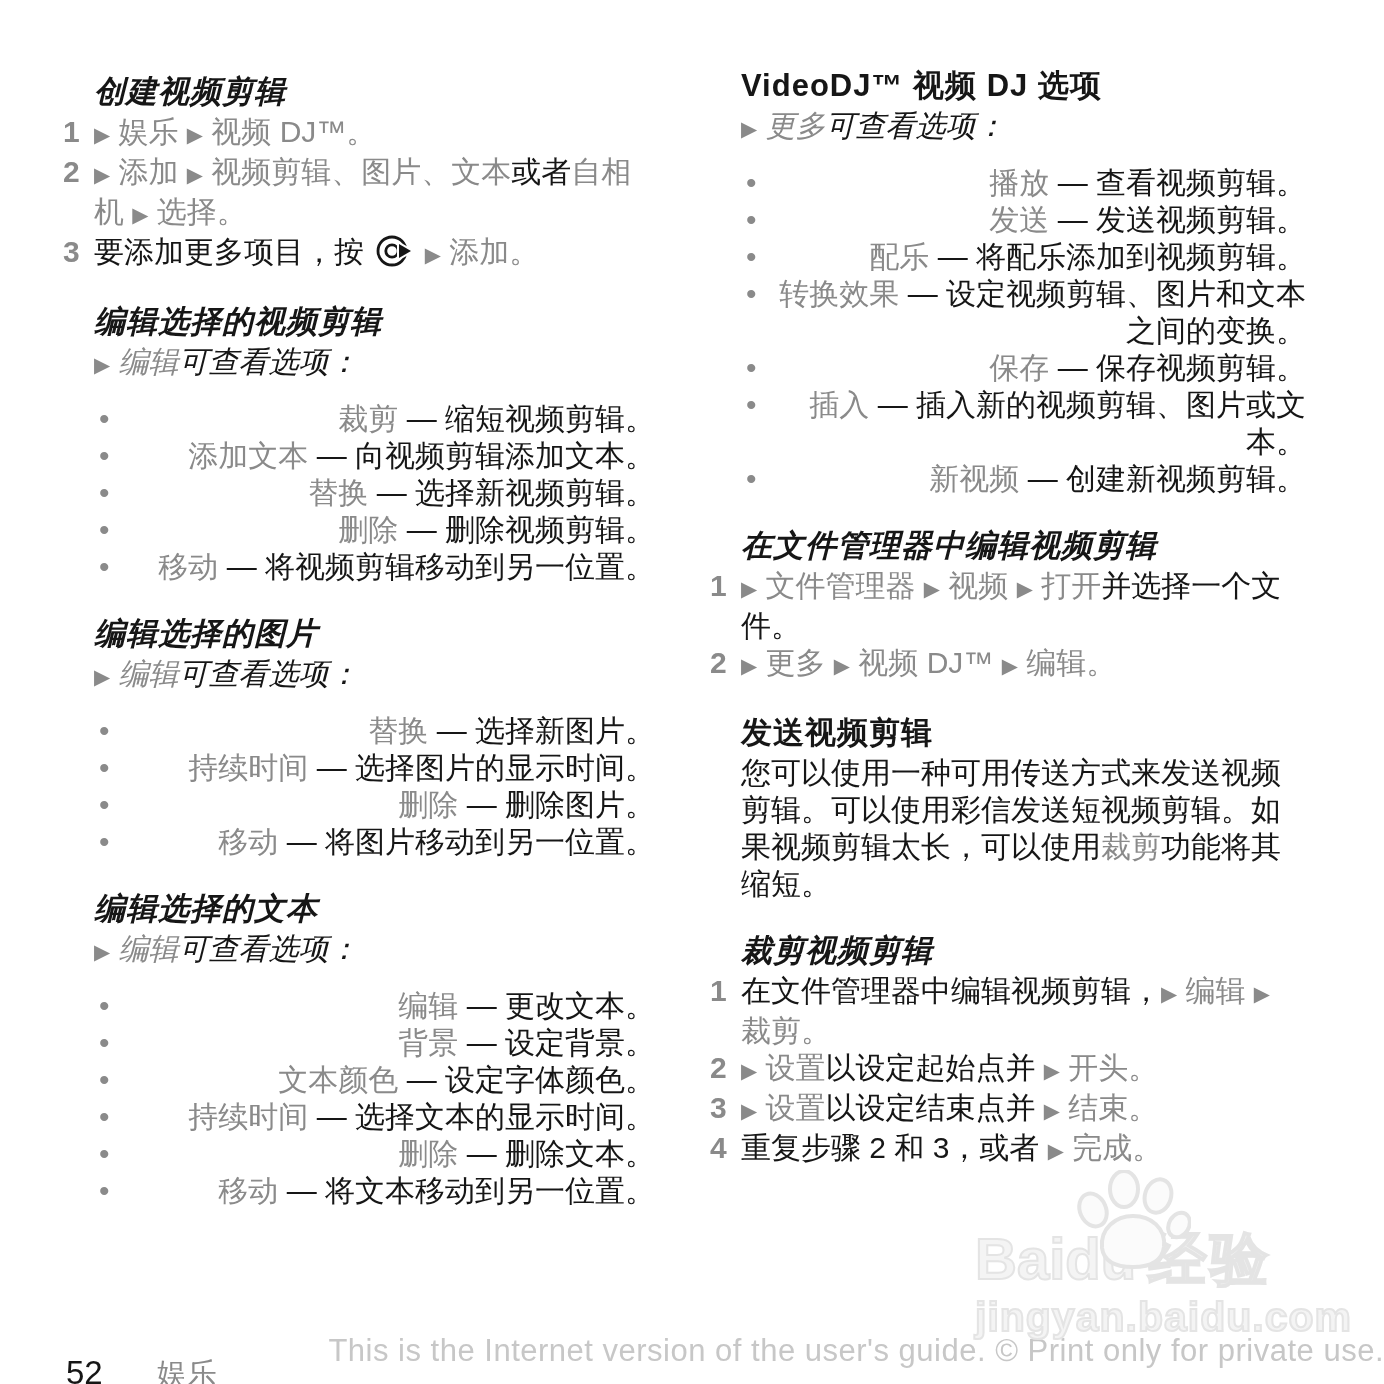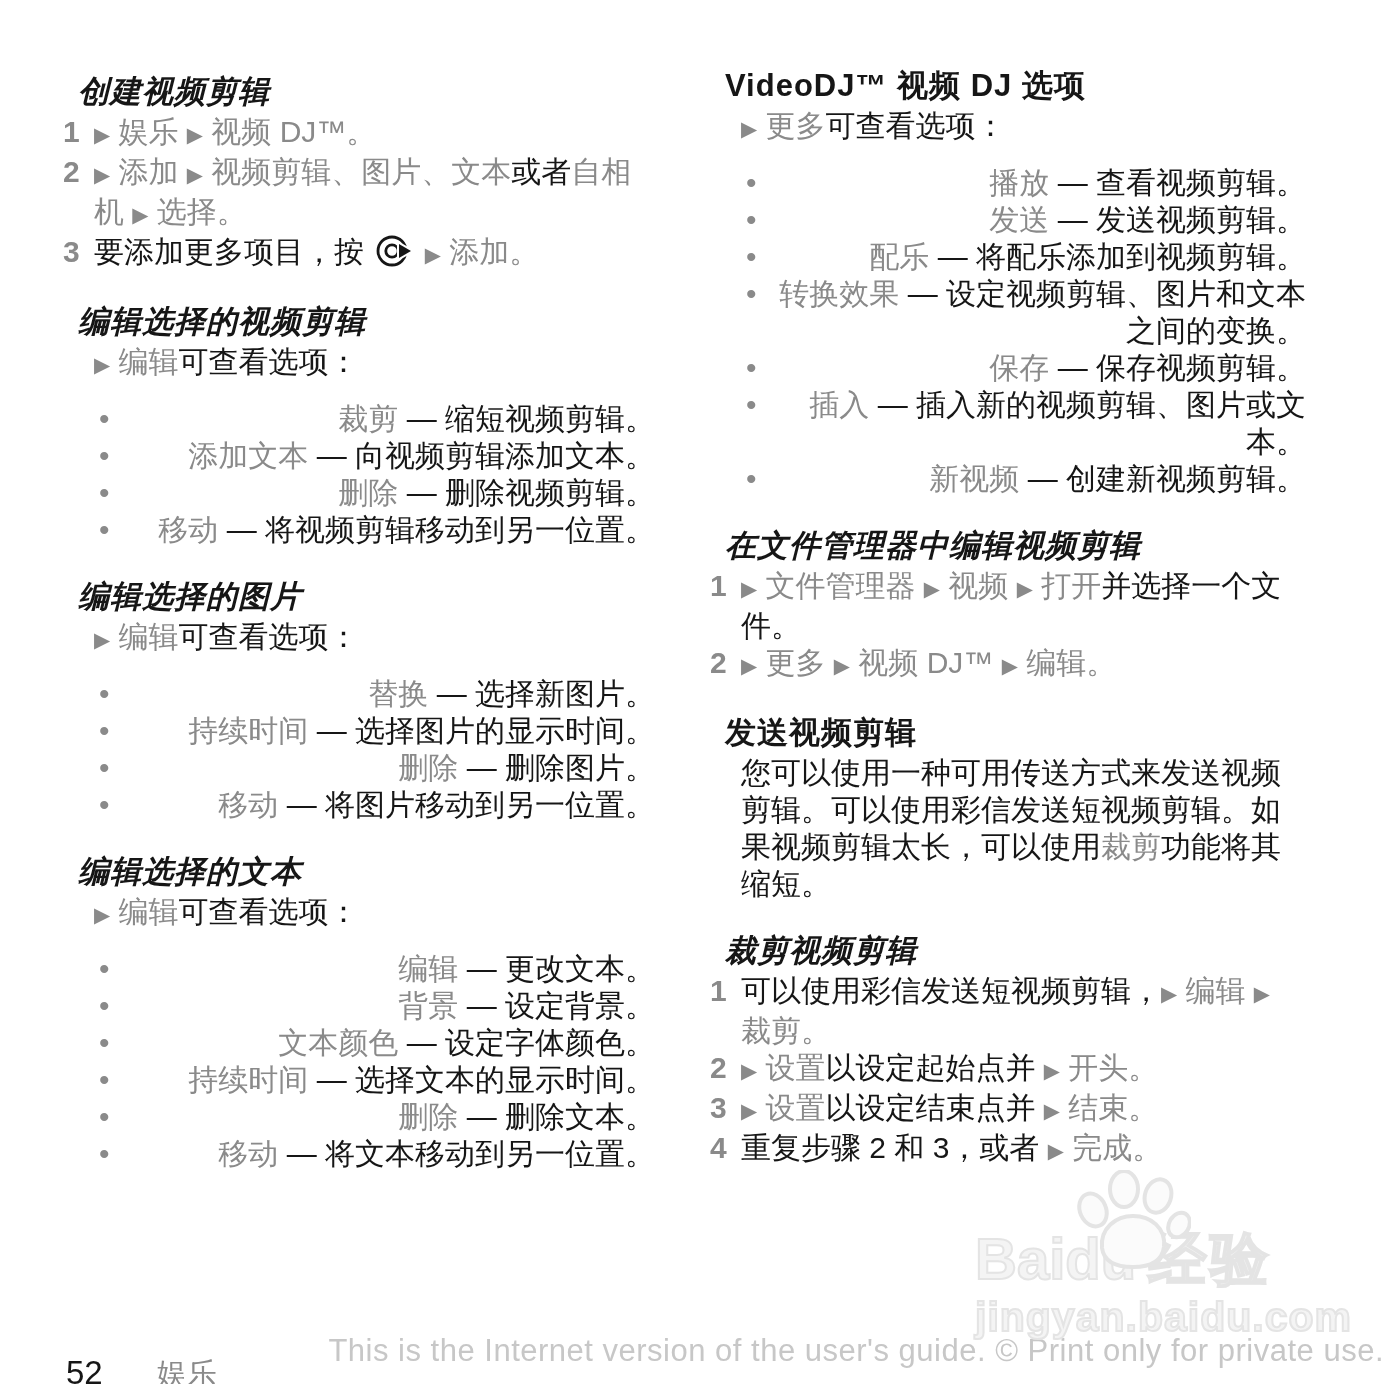--- a/index.html
+++ b/index.html
@@ -2,29 +2,29 @@
 <html><head>
 <meta charset="utf-8">
 <style>
   html,body{margin:0;padding:0;background:#fff;}
   .page{position:relative;width:1384px;height:1384px;background:#ffffff;overflow:hidden;
         font-family:"Liberation Sans","DejaVu Sans",sans-serif;font-size:30px;line-height:37px;color:#161616;}
   .col{position:absolute;}
   #col-left{left:63px;top:72px;width:592px;}
   #col-right{left:710px;top:66px;width:596px;}
   .section{margin-bottom:29px;}
-  .title{font-size:31px;line-height:39px;font-weight:bold;margin:0 0 2px 15px;letter-spacing:1px;}
+  .title{font-size:31px;line-height:39px;font-weight:bold;margin:0 0 2px 31px;letter-spacing:1px;}
   .t-italic{font-style:italic;}
   .run-gray{color:#8a8a8a;}
   .run-black{color:#161616;}
   .run-arrow{color:#8a8a8a;font-size:21px;}
   .step{display:flex;}
   .num{flex:0 0 31px;font-weight:bold;color:#8a8a8a;}
   .stepbody{flex:1;}
-  .lead{margin:1px 0 17px 31px;}
+  .lead{margin:1px 0 17px 31px;font-style:italic;}
   .bullets{list-style:none;margin:17px 0 0 35px;padding:0;text-align:right;}
   .bullets li{padding-left:28px;position:relative;}
   .bullets li::before{content:"\2022";position:absolute;left:1px;color:#8a8a8a;}
   .para{margin-left:31px;}
   .navkey{display:inline-block;vertical-align:-7px;margin:0 3px;line-height:0;}
   .footer{position:absolute;left:66px;top:1354px;display:flex;gap:54px;align-items:baseline;}
   .pagenum{font-size:33px;color:#161616;}
   .chapter{font-size:30px;color:#8a8a8a;}
   .legal{position:absolute;left:0;top:1332px;width:100%;text-align:right;
          font-size:31px;color:#c7c7c7;letter-spacing:.5px;white-space:nowrap;}
@@ -60,20 +60,21 @@
                 <polygon points="24,11 36,18 24,25" fill="#161616"></polygon>
               </svg></span><span class="run-black"> </span><span class="run-arrow">▶</span><span class="run-gray"> 添加。</span></div>
         </div>
       </section>
       <section class="section">
         <h2 class="title t-italic">编辑选择的视频剪辑</h2>
         <div class="lead"><span class="run-arrow">▶</span><span class="run-gray"> 编辑</span><span class="run-black">可查看选项：</span></div>
         <ul class="bullets">
           <li><span class="run-gray">裁剪</span><span class="run-black"> — 缩短视频剪辑。</span></li>
           <li><span class="run-gray">添加文本</span><span class="run-black"> — 向视频剪辑添加文本。</span></li>
+          <li><span class="run-gray">替换</span><span class="run-black"> — 选择新视频剪辑。</span></li>
           <li><span class="run-gray">删除</span><span class="run-black"> — 删除视频剪辑。</span></li>
           <li><span class="run-gray">移动</span><span class="run-black"> — 将视频剪辑移动到另一位置。</span></li>
         </ul>
       </section>
       <section class="section">
         <h2 class="title t-italic">编辑选择的图片</h2>
         <div class="lead"><span class="run-arrow">▶</span><span class="run-gray"> 编辑</span><span class="run-black">可查看选项：</span></div>
         <ul class="bullets">
           <li><span class="run-gray">替换</span><span class="run-black"> — 选择新图片。</span></li>
           <li><span class="run-gray">持续时间</span><span class="run-black"> — 选择图片的显示时间。</span></li>
@@ -120,21 +121,21 @@
         </div>
       </section>
       <section class="section">
         <h2 class="title ">发送视频剪辑</h2>
         <div class="para"><span class="run-black">您可以使用一种可用传送方式来发送视频剪辑。可以使用彩信发送短视频剪辑。如果视频剪辑太长，可以使用</span><span class="run-gray">裁剪</span><span class="run-black">功能将其缩短。</span></div>
       </section>
       <section class="section">
         <h2 class="title t-italic">裁剪视频剪辑</h2>
         <div class="step">
           <span class="num">1</span>
-          <div class="stepbody"><span class="run-black">可以使用彩信发送短视频剪辑，</span><span class="run-arrow">▶</span><span class="run-gray"> 编辑 </span><span class="run-arrow">▶</span><span class="run-gray"> 裁剪。</span></div>
+          <div class="stepbody"><span class="run-black">在文件管理器中编辑视频剪辑，</span><span class="run-arrow">▶</span><span class="run-gray"> 编辑 </span><span class="run-arrow">▶</span><span class="run-gray"> 裁剪。</span></div>
         </div>
         <div class="step">
           <span class="num">2</span>
           <div class="stepbody"><span class="run-arrow">▶</span><span class="run-gray"> 设置</span><span class="run-black">以设定起始点并 </span><span class="run-arrow">▶</span><span class="run-gray"> 开头。</span></div>
         </div>
         <div class="step">
           <span class="num">3</span>
           <div class="stepbody"><span class="run-arrow">▶</span><span class="run-gray"> 设置</span><span class="run-black">以设定结束点并 </span><span class="run-arrow">▶</span><span class="run-gray"> 结束。</span></div>
         </div>
         <div class="step">

